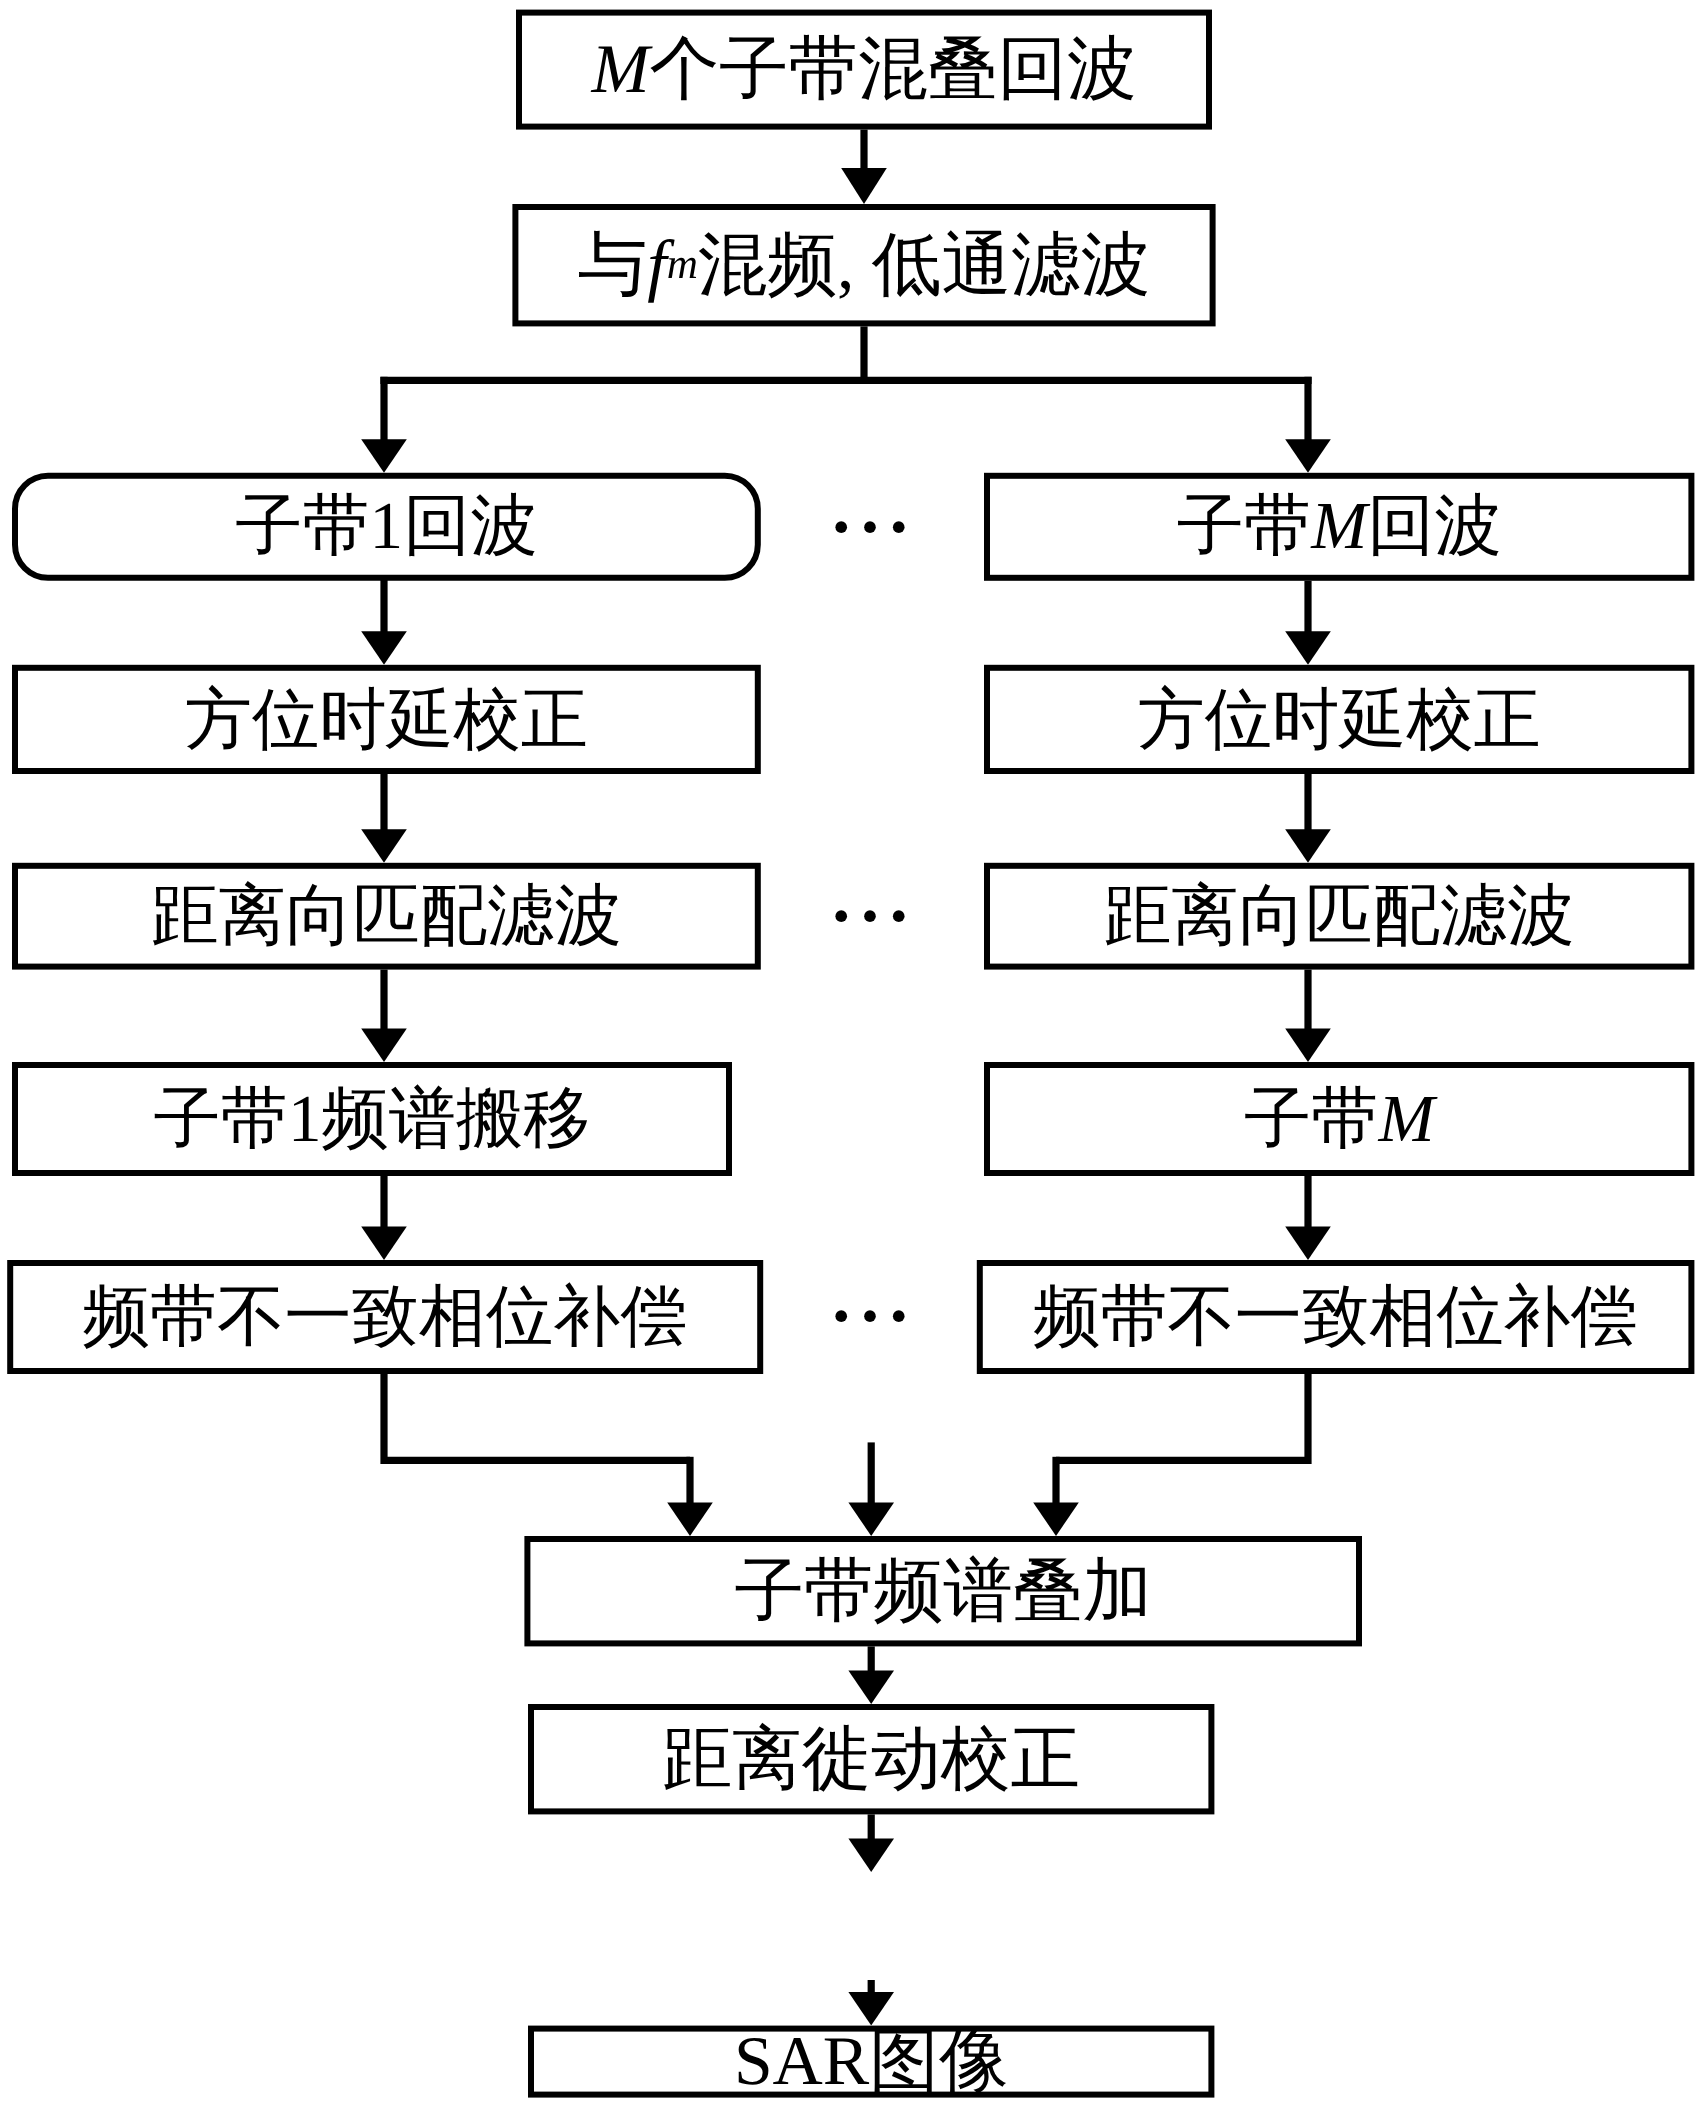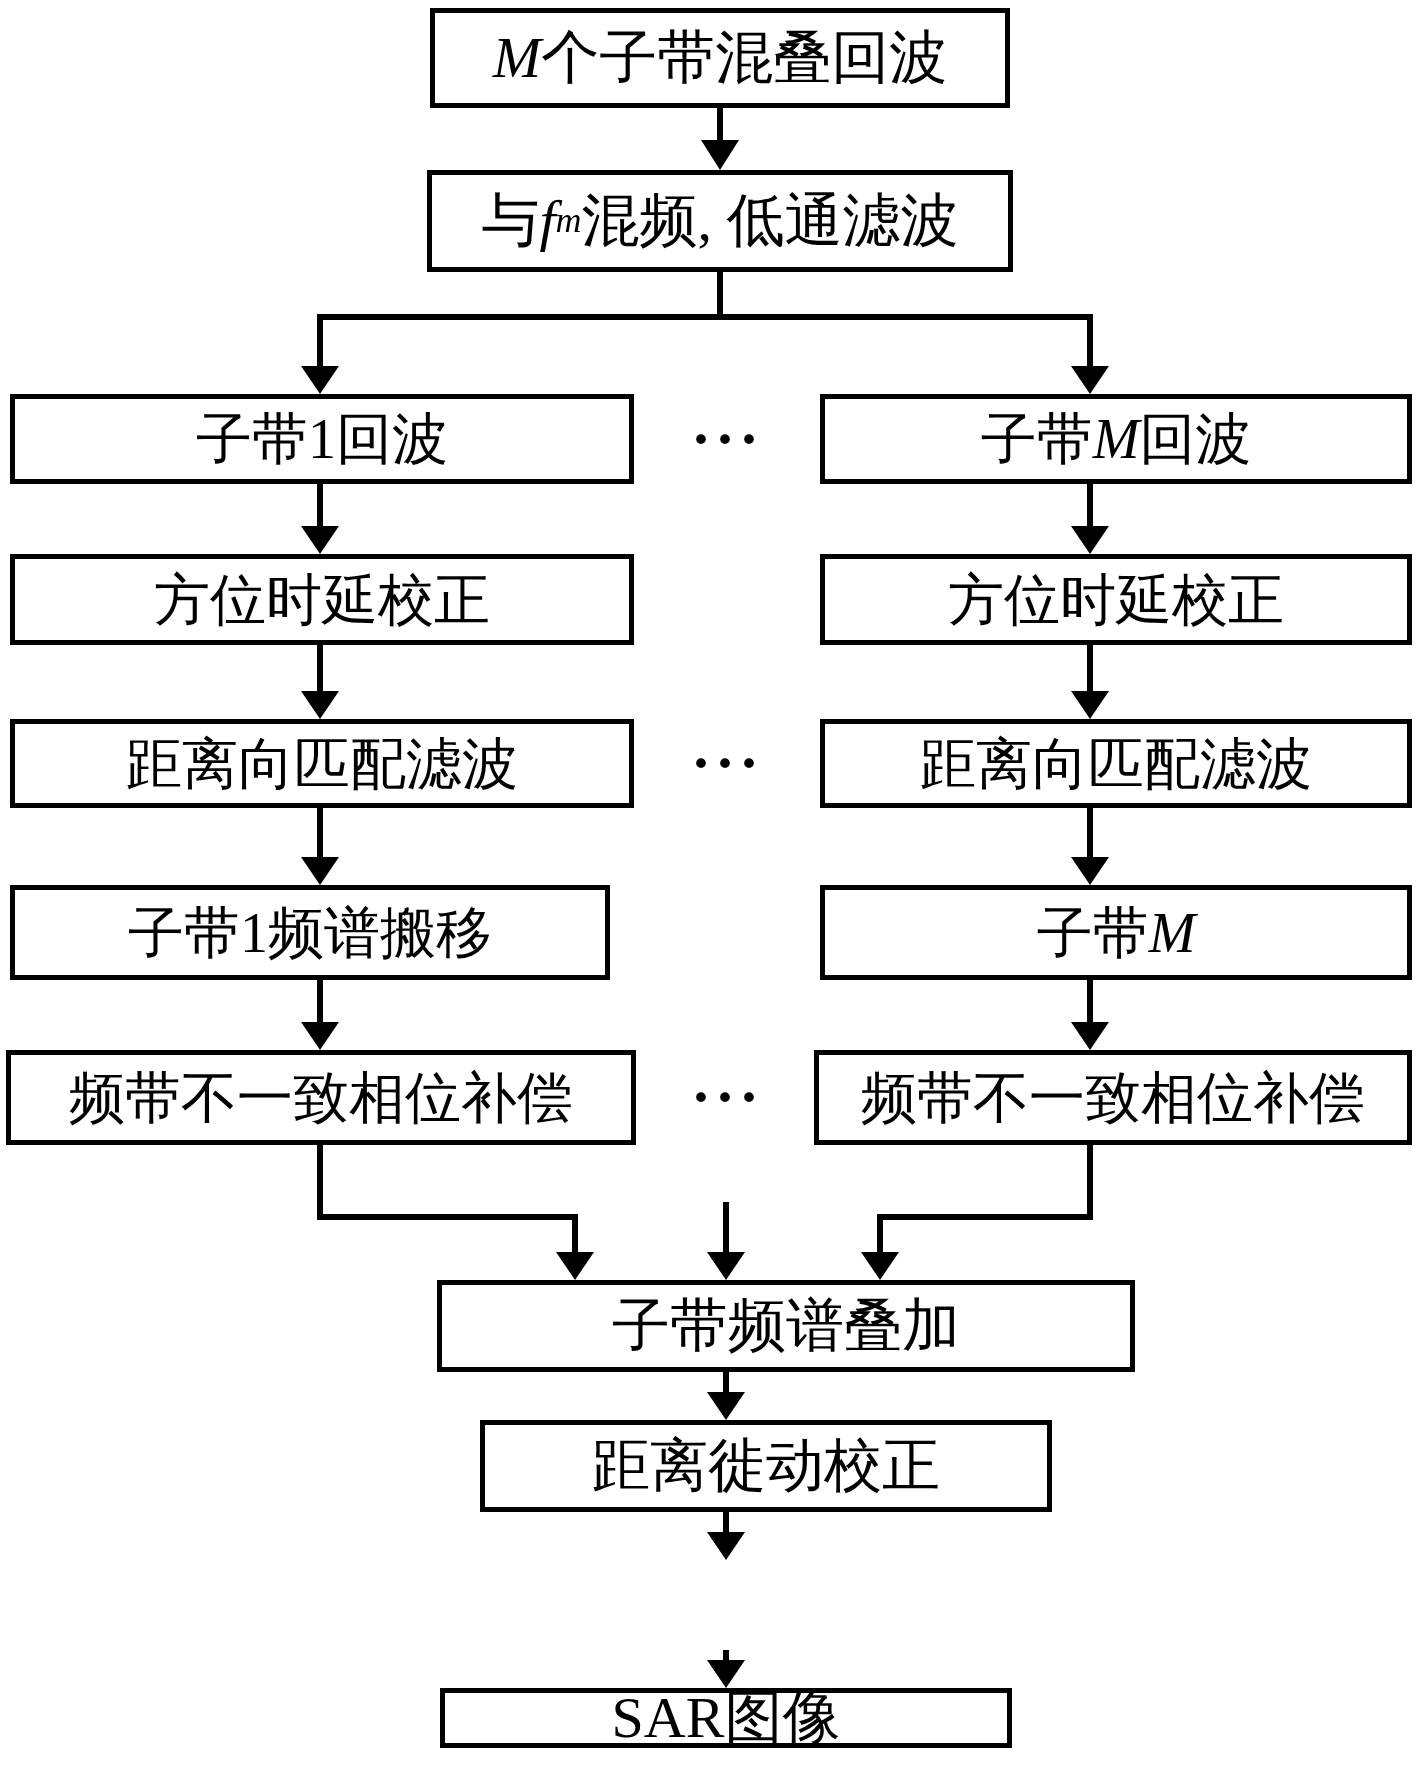--- a/index.html
+++ b/index.html
@@ -134,21 +134,21 @@
       <span>个子带混叠回波</span>
   </div>
 
   <div class="box big" style="left:427px; top:170px; width:586px; height:102px;">
     <span>与</span>
       <span class="it">f</span>
       <sub class="it">m</sub>
       <span>混频, 低通滤波</span>
   </div>
 
-  <div class="box" style="left:10px; top:394px; width:624px; height:90px;">
+  <div class="box" style="left:10px; top:394px; width:624px; height:90px;border-radius:30px;">
     <span>子带1回波</span>
   </div>
   <div class="box" style="left:10px; top:554px; width:624px; height:91px;">
     <span>方位时延校正</span>
   </div>
   <div class="box" style="left:10px; top:719px; width:624px; height:89px;">
     <span>距离向匹配滤波</span>
   </div>
   <div class="box" style="left:10px; top:885px; width:600px; height:95px;">
     <span>子带1频谱搬移</span>
@@ -176,20 +176,20 @@
     <span>频带不一致相位补偿</span>
   </div>
 
   <div class="dots" style="left:652px; top:409px;">···</div>
   <div class="dots" style="left:652px; top:733px;">···</div>
   <div class="dots" style="left:652px; top:1067px;">···</div>
 
   <div class="box big" style="left:437px; top:1280px; width:698px; height:92px;">
     <span>子带频谱叠加</span>
   </div>
-  <div class="box big" style="left:440px; top:1420px; width:572px; height:92px;margin-left:40px;">
+  <div class="box big" style="left:440px; top:1420px; width:572px; height:92px;">
     <span>距离徙动校正</span>
   </div>
   <div class="box big" style="left:440px; top:1688px; width:572px; height:60px;">
     <span>SAR图像</span>
   </div>
 
 </div>
 
 </body></html>

